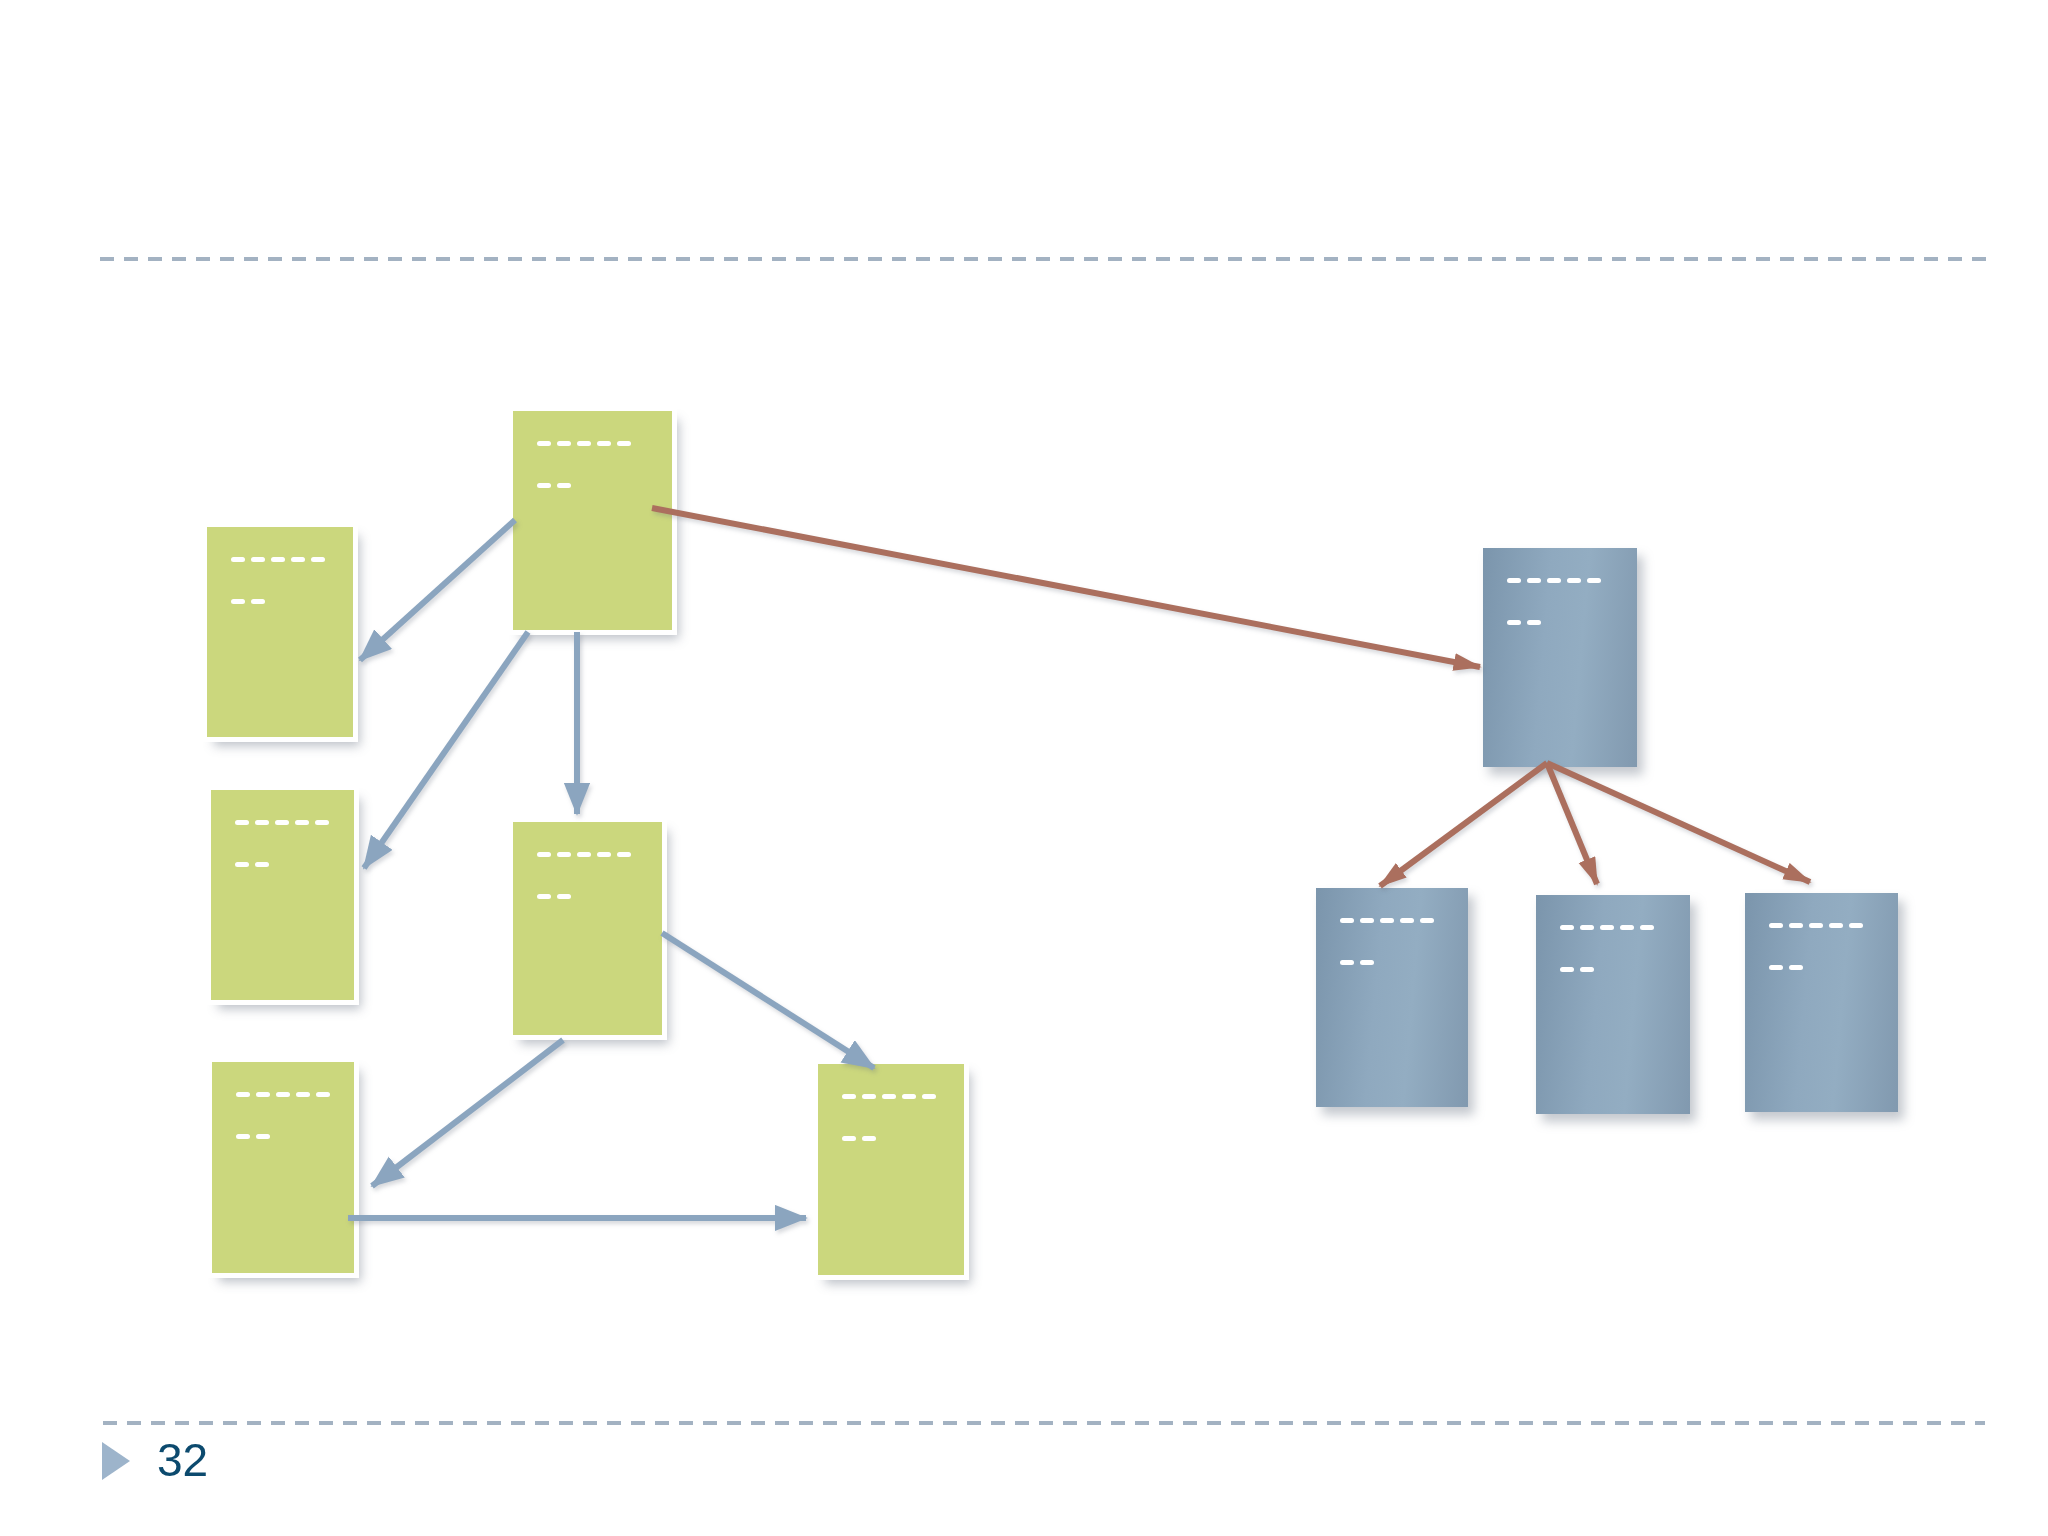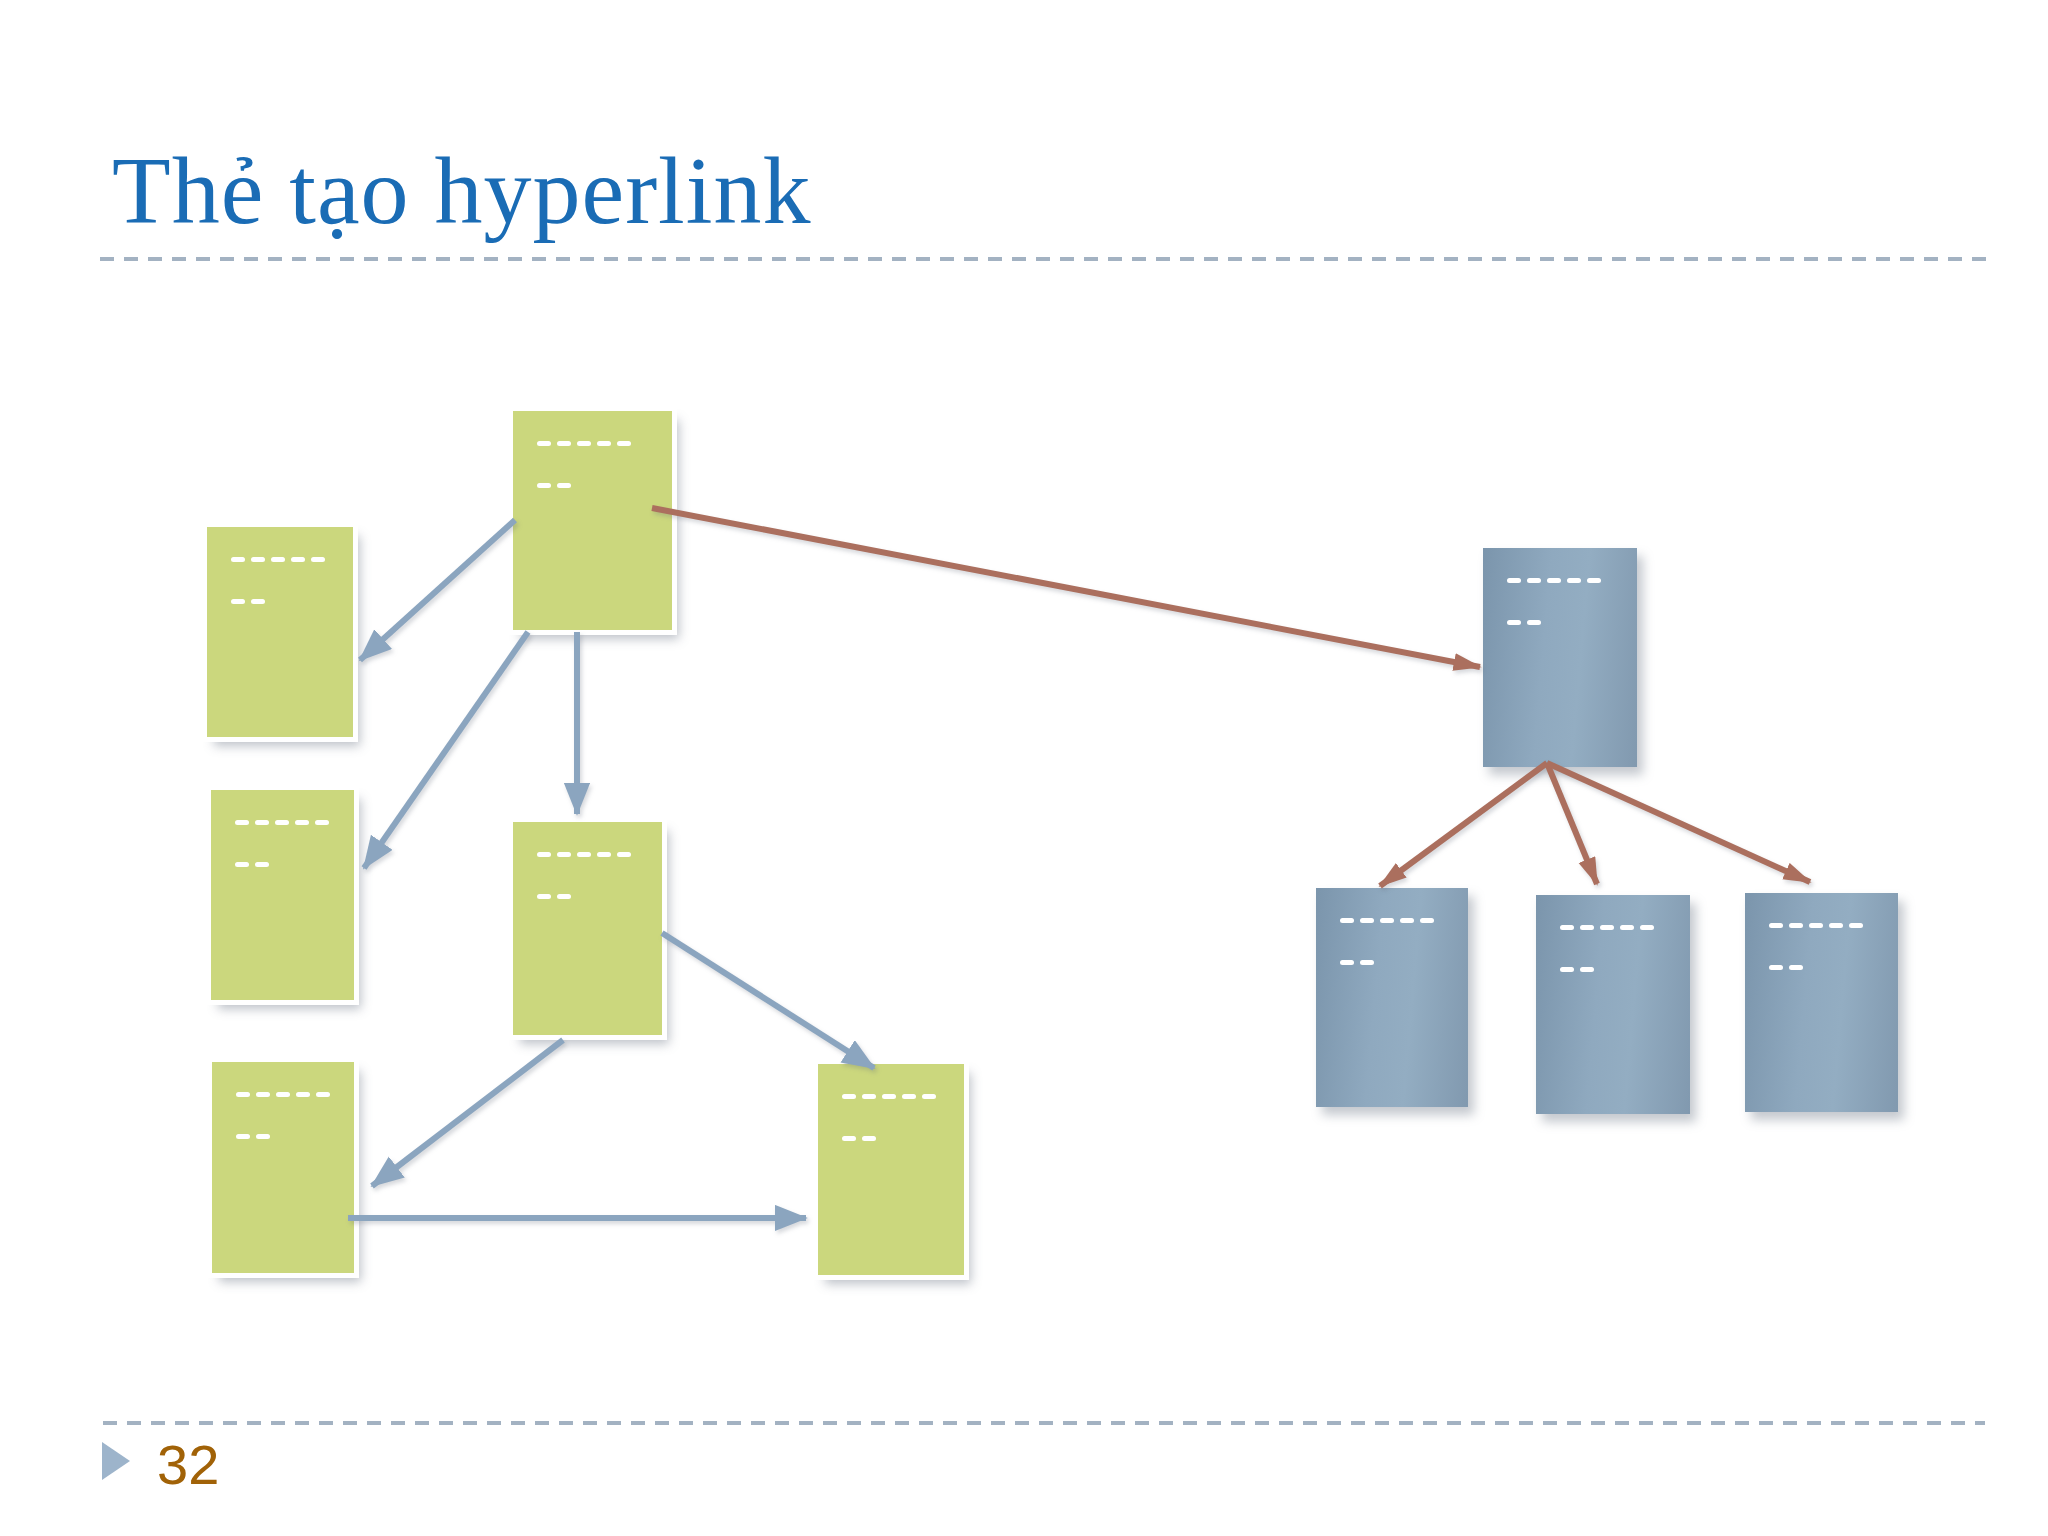--- a/index.html
+++ b/index.html
@@ -54,22 +54,22 @@
     width: 0;
     height: 0;
     border-top: 19px solid transparent;
     border-bottom: 19px solid transparent;
     border-left: 28px solid #9db4cb;
   }
   .page-number {
     position: absolute;
     left: 157px;
     top: 1437px;
-    font-size: 56px;
-    color: #a16207;
+    font-size: 46px;
+    color: #0c4a6e;
     line-height: 1;
   }
   .diagram {
     position: absolute;
     inset: 0;
     z-index: 1;
   }
   .node {
     position: absolute;
     box-sizing: border-box;
@@ -102,21 +102,20 @@
     z-index: 2;
     pointer-events: none;
     filter: drop-shadow(2px 3px 2px rgba(90, 100, 115, 0.25));
   }
 </style>
 </head>
 <body>
 
 <div class="slide">
 
-  <div class="page-title">Thẻ tạo hyperlink</div>
 
   <div class="dashed-divider divider-top"></div>
 
   <div class="diagram">
     <div id="nodes-layer">
         <div class="node node-green" style="left: 513px; top: 411px; width: 159px; height: 219px;">
           <div class="dash-row">
             <div class="dash"></div>
             <div class="dash"></div>
             <div class="dash"></div>

